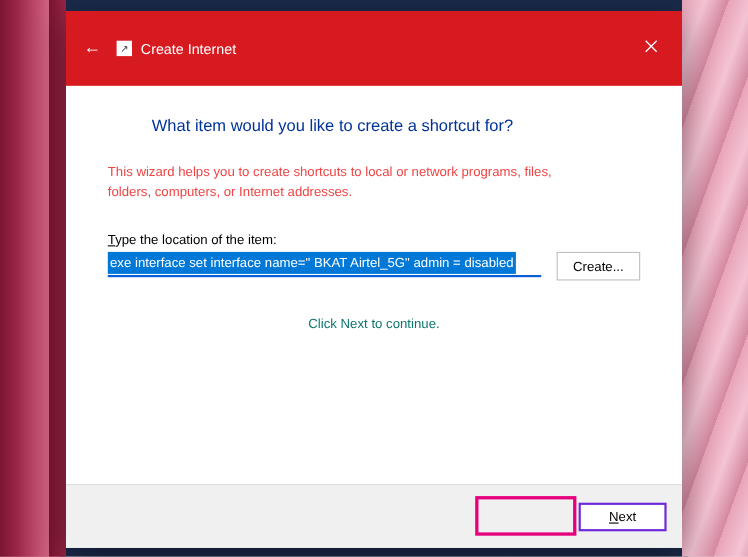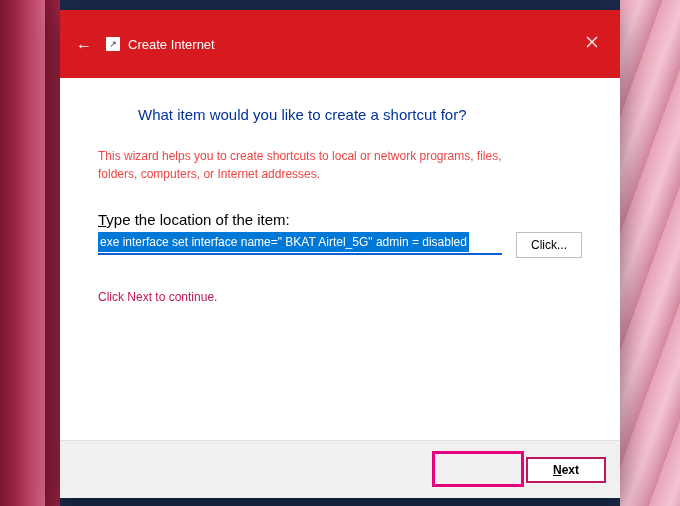--- a/index.html
+++ b/index.html
@@ -94,21 +94,21 @@
       margin-left: 40px;
     }
     .description {
       font-size: 12px;
       color: #ef4444;
       line-height: 1.5;
       margin-bottom: 28px;
       max-width: 440px;
     }
     .field-label {
-      font-size: 15px;
+      font-size: 12px;
       color: #000;
       margin-bottom: 4px;
     }
     .field-label .underline-char { text-decoration: underline; }
     .input-row {
       display: flex;
       align-items: flex-start;
       gap: 14px;
       margin-bottom: 32px;
     }
@@ -130,21 +130,22 @@
       background: #fff;
       border: 1px solid #bfbfbf;
       padding: 4px 14px;
       font-size: 12px;
       cursor: pointer;
       font-family: inherit;
       height: 26px;
     }
     .continue-text {
       font-size: 12px;
-      color: #be185d;
+      color: #0f766e;
+      text-align: center;
     }
     .footer {
       height: 58px;
       border-top: 1px solid #dfdfdf;
       background: #f0f0f0;
       display: flex;
       align-items: center;
       justify-content: flex-end;
       padding: 0 14px;
       gap: 7px;
@@ -152,22 +153,21 @@
     .footer-btn {
       min-width: 80px;
       height: 26px;
       background: #fff;
       border: 1px solid #bfbfbf;
       font-size: 12px;
       cursor: pointer;
       font-family: inherit;
     }
     .footer-btn.primary {
-      border: 2px solid #be185d;
-      font-weight: bold;
+      border: 2px solid #6d28d9;
     }
     .highlight-box {
       position: absolute;
       border: 3px solid #e6007e;
       pointer-events: none;
     }
     .hb-next {
       right: 96px;
       bottom: 11px;
       width: 92px;
@@ -199,21 +199,21 @@
     <div class="description">This wizard helps you to create shortcuts to local or network programs, files, folders, computers, or Internet addresses.</div>
 
     <div class="field-label">
       <span class="underline-char">T</span><span>ype the location of the item:</span>
     </div>
 
     <div class="input-row">
       <div class="input-wrap">
         <span class="input-selection">exe interface set interface name=" BKAT Airtel_5G" admin = disabled</span>
       </div>
-      <button class="browse-btn">Click...</button>
+      <button class="browse-btn">Create...</button>
     </div>
 
     <div class="continue-text">Click Next to continue.</div>
   </div>
 
   <div class="footer">
     <button class="footer-btn primary"><span class="ul">N</span><span>ext</span></button>
   </div>
 
   <div class="highlight-box hb-next"></div>

